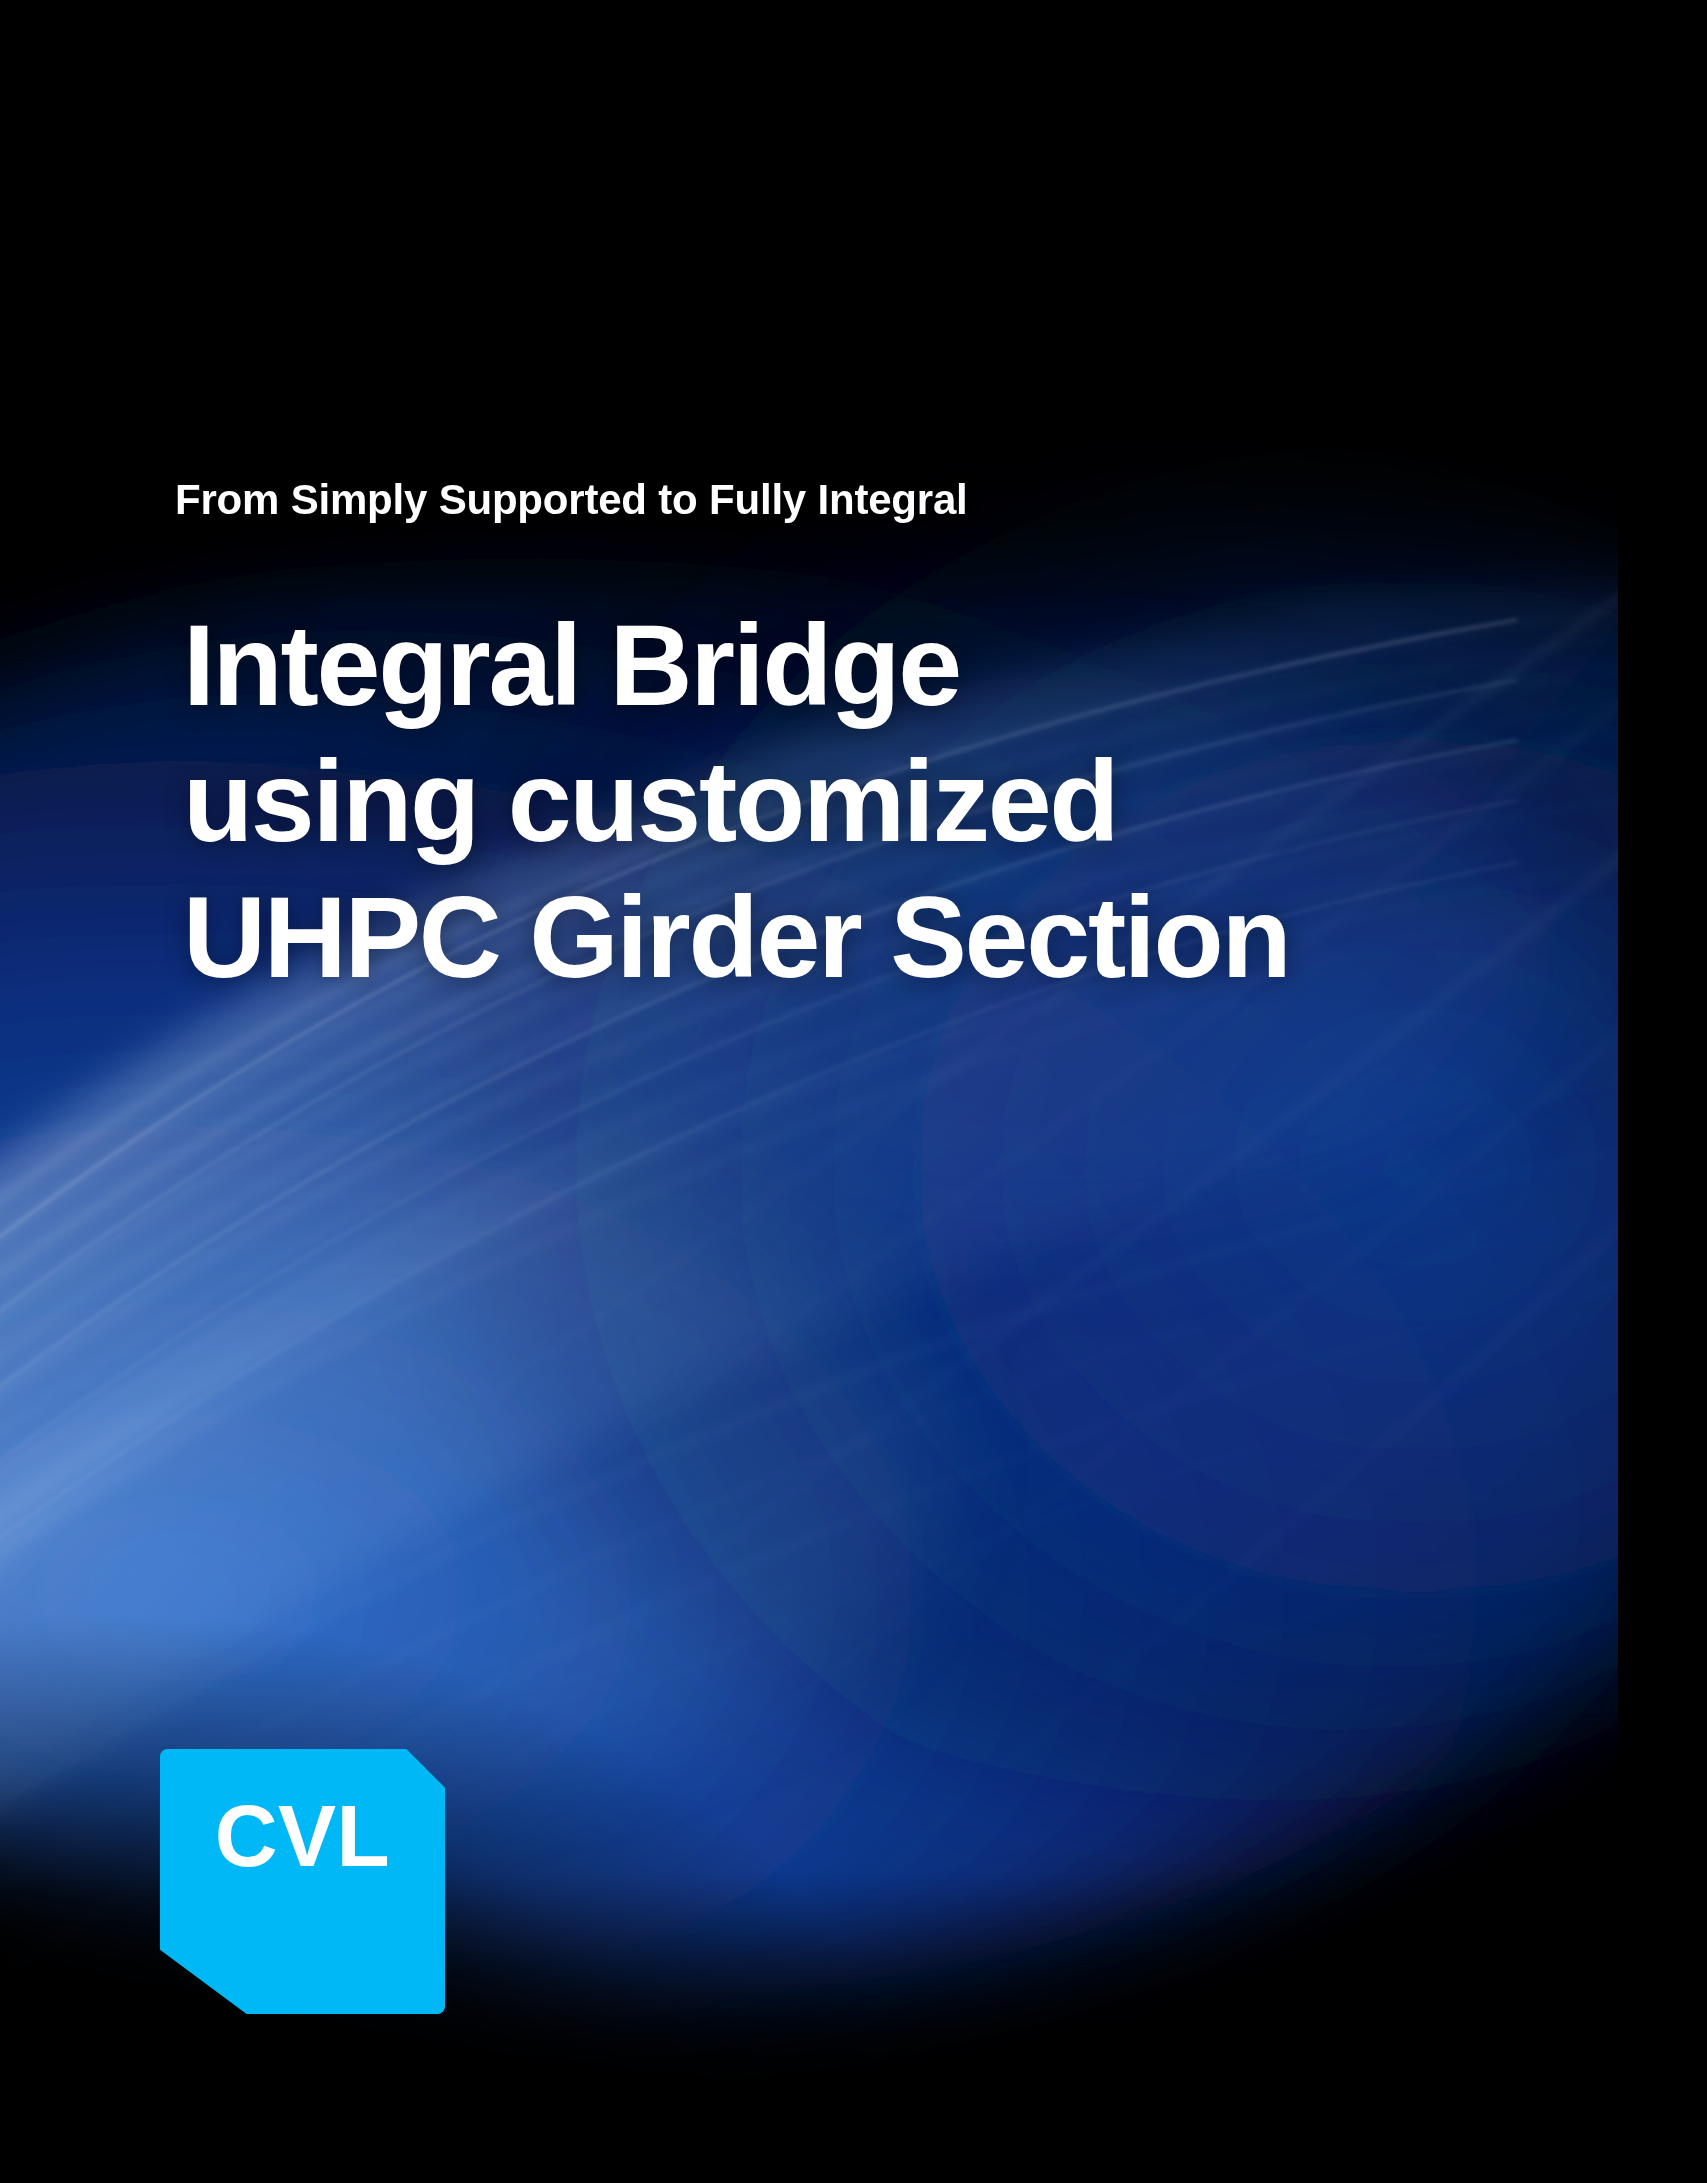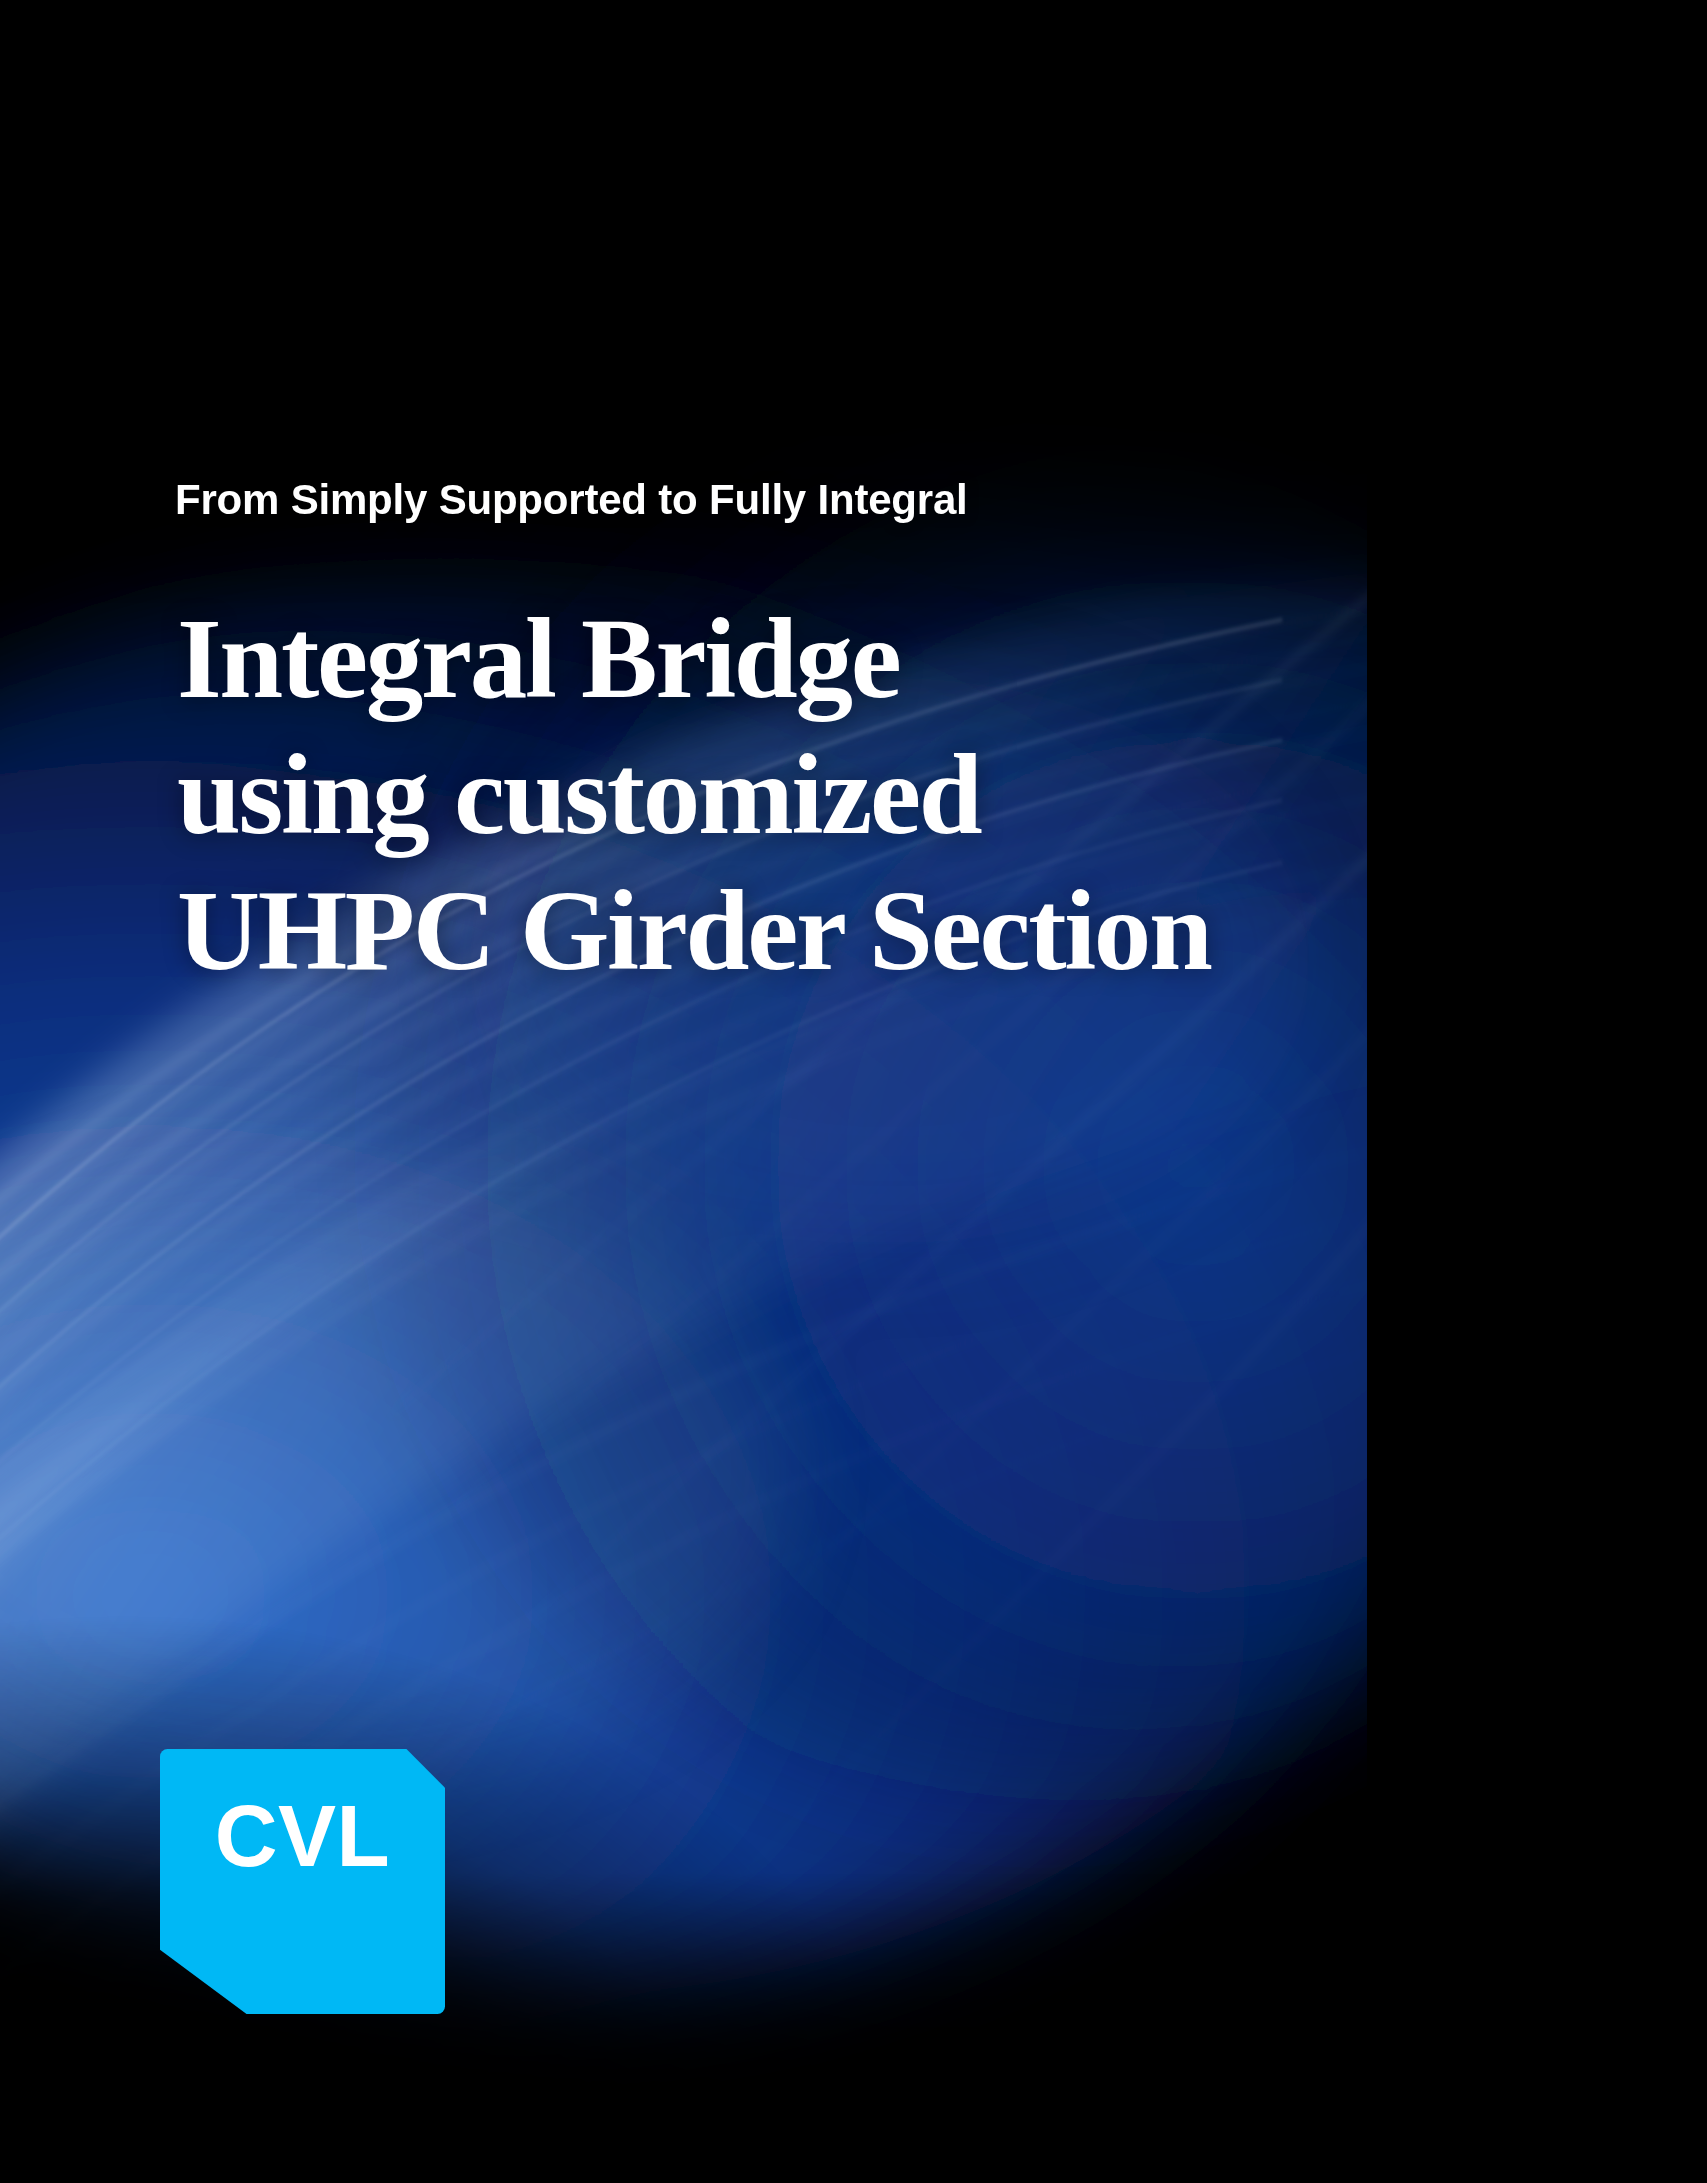--- a/index.html
+++ b/index.html
@@ -4,21 +4,21 @@
 <title>Integral Bridge using customized UHPC Girder Section</title>
 <style>
   html, body {
     margin: 0;
     padding: 0;
     background: #000000;
   }
 
   #poster {
     position: relative;
-    width: 1367px;
+    width: 1618px;
     height: 2184px;
     background: #000000;
     overflow: hidden;
     font-family: "Liberation Sans", "DejaVu Sans", sans-serif;
     -webkit-font-smoothing: antialiased;
   }
 
   
   .bg-layer {
     position: absolute;
@@ -101,29 +101,28 @@
     letter-spacing: -0.2px;
     line-height: 1.15;
     white-space: nowrap;
     text-shadow: 0 0.9px 11.3px rgba(0,0,0,0.55);
   }
 
   .headline {
     position: absolute;
     top: 591px;
     left: 1.9px;
-    margin: 0;
+    margin: 6px;
     padding: 0;
     color: #ffffff;
     font-size: 115px;
     font-weight: 700;
     line-height: 136px;
     letter-spacing: -2.3px;
     text-shadow: 0 1.9px 24.5px rgba(0,0,0,0.42);
-    font-family: Liberation Serif, serif;
   }
 
   .headline-line { display: block; white-space: nowrap; }
 
   
   .logo-badge {
     position: absolute;
     left: 160px;
     top: 1749px;
     width: 285px;

